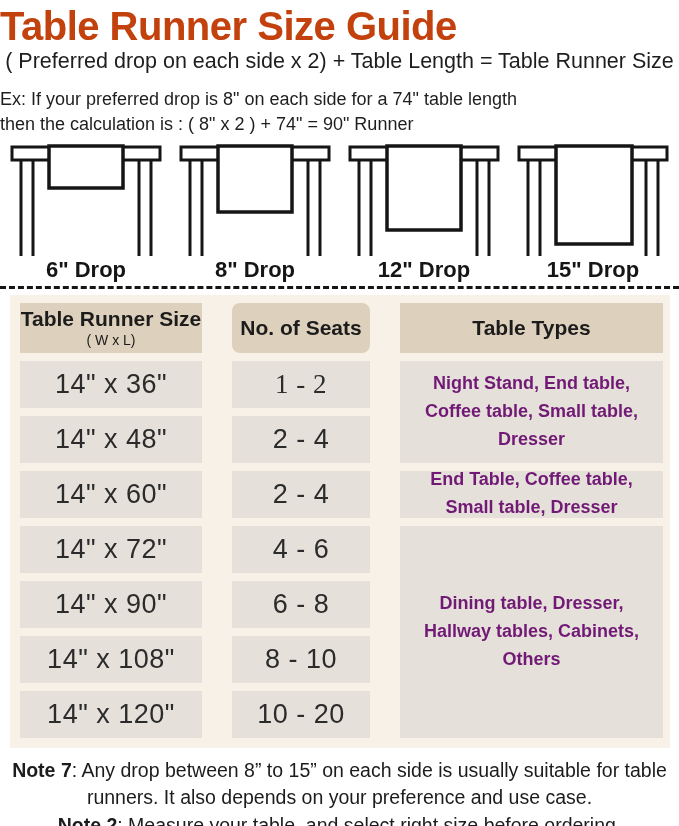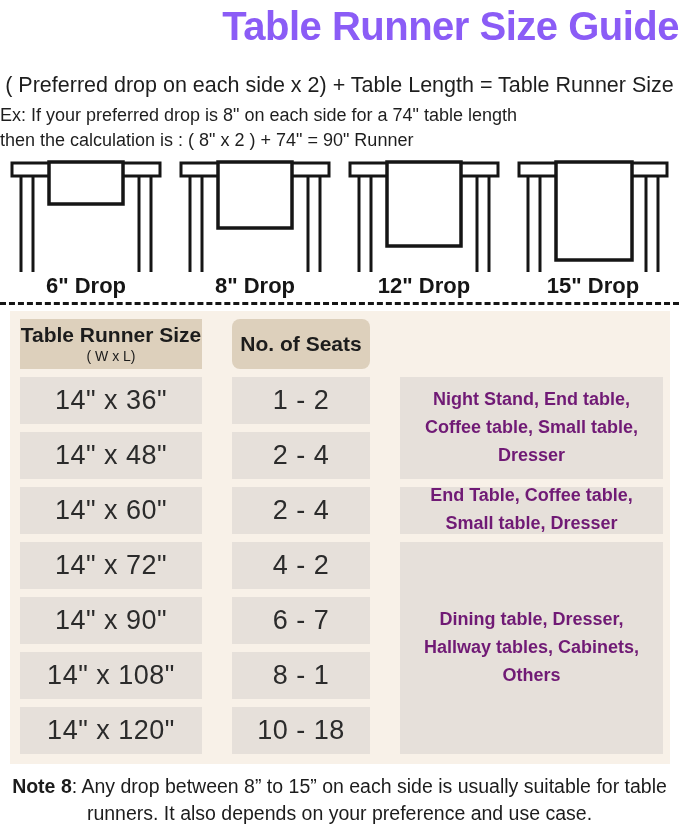--- a/index.html
+++ b/index.html
@@ -1,20 +1,20 @@
 <!DOCTYPE html>
 <html><head>
 <meta charset="utf-8">
 <style>
   * { box-sizing: border-box; margin: 0; padding: 0; }
   body { background: #ffffff; font-family: "Liberation Sans", sans-serif; color: #1a1a1a; }
   .page { width: 679px; height: 826px; background: #ffffff; overflow: hidden; margin: 0 auto; }
 
-  .title { text-align: right; font-size: 40px; font-weight: 800; letter-spacing: -0.5px; margin: 4px 0 24px; color: #8b5cf6; }
-  .formula-line { text-align: center; font-size: 21.5px; color: #1e1e1e; margin-bottom: 5px; }
+  .title { text-align: left; font-size: 40px; font-weight: 800; letter-spacing: -0.5px; margin: 4px 0 0; color: #c2410c; }
+  .formula-line { text-align: center; font-size: 21.5px; color: #1e1e1e; margin-bottom: 13px; }
   .example-line { font-size: 18px; color: #1e1e1e; line-height: 1.38; }
 
   .figures { display: flex; justify-content: space-between; padding: 0 10px; margin-top: 7px; }
   .figure { width: 152px; text-align: center; }
   .figure svg { display: block; }
   .figure-label { font-size: 22px; font-weight: 700; color: #151515; margin-top: 1px; }
 
   .dashed-sep { border: none; border-top: 3px dashed #151515; margin: 3px 0 0; }
 
   .panel { margin: 6px 10px 0; width: 660px; background: #f8f1e8; padding: 8px 6px 10px 10px; }
@@ -96,25 +96,28 @@
   <div class="panel">
     <div class="size-grid">
 
       <div class="cell head-cell" style="grid-column:1; grid-row:1;">
         <span class="head-main">Table Runner Size</span>
         <span class="head-sub">( W x L)</span>
       </div>
       <div class="cell head-cell" style="grid-column:2; grid-row:1;border-radius:8px;">
         <span class="head-main">No. of Seats</span>
       </div>
+      <div class="cell head-cell" style="grid-column:3; grid-row:1;">
+        <span class="head-main">Table Types</span>
+      </div>
 
       <div class="cell data-cell" style="grid-column:1; grid-row:2;">
           <span class="size-val">14" x 36"</span>
         </div>
-      <div class="cell data-cell" style="grid-column:2; grid-row:2;">
+      <div class="cell data-cell" style="grid-column:2; grid-row:2;font-family:Liberation Serif, serif;">
           <span class="seats-val">1 - 2</span>
         </div>
 
       <div class="cell data-cell" style="grid-column:1; grid-row:3;">
           <span class="size-val">14" x 48"</span>
         </div>
       <div class="cell data-cell" style="grid-column:2; grid-row:3;">
           <span class="seats-val">2 - 4</span>
         </div>
 
@@ -122,49 +125,49 @@
           <span class="size-val">14" x 60"</span>
         </div>
       <div class="cell data-cell" style="grid-column:2; grid-row:4;">
           <span class="seats-val">2 - 4</span>
         </div>
 
       <div class="cell data-cell" style="grid-column:1; grid-row:5;">
           <span class="size-val">14" x 72"</span>
         </div>
       <div class="cell data-cell" style="grid-column:2; grid-row:5;">
-          <span class="seats-val">4 - 2</span>
+          <span class="seats-val">4 - 6</span>
         </div>
 
       <div class="cell data-cell" style="grid-column:1; grid-row:6;">
           <span class="size-val">14" x 90"</span>
         </div>
       <div class="cell data-cell" style="grid-column:2; grid-row:6;">
-          <span class="seats-val">6 - 7</span>
+          <span class="seats-val">6 - 8</span>
         </div>
 
       <div class="cell data-cell" style="grid-column:1; grid-row:7;">
           <span class="size-val">14" x 108"</span>
         </div>
       <div class="cell data-cell" style="grid-column:2; grid-row:7;">
-          <span class="seats-val">8 - 1</span>
+          <span class="seats-val">8 - 10</span>
         </div>
 
       <div class="cell data-cell" style="grid-column:1; grid-row:8;">
           <span class="size-val">14" x 120"</span>
         </div>
       <div class="cell data-cell" style="grid-column:2; grid-row:8;">
-          <span class="seats-val">10 - 18</span>
+          <span class="seats-val">10 - 20</span>
         </div>
 
       <div class="cell data-cell type-cell tt-a">Night Stand, End table, Coffee table, Small table, Dresser</div>
       <div class="cell data-cell type-cell tt-b">End Table, Coffee table, Small table, Dresser</div>
       <div class="cell data-cell type-cell tt-c">Dining table, Dresser, Hallway tables, Cabinets, Others</div>
 
     </div>
   </div>
 
   <div class="notes">
-    <div><b>Note 8</b><span>: Any drop between 8” to 15” on each side is usually suitable for table runners. It also depends on your preference and use case.</span></div>
+    <div><b>Note 7</b><span>: Any drop between 8” to 15” on each side is usually suitable for table runners. It also depends on your preference and use case.</span></div>
     <div><b>Note 2</b><span>: Measure your table, and select right size before ordering.</span></div>
   </div>
 
 </div>
 
 </body></html>

